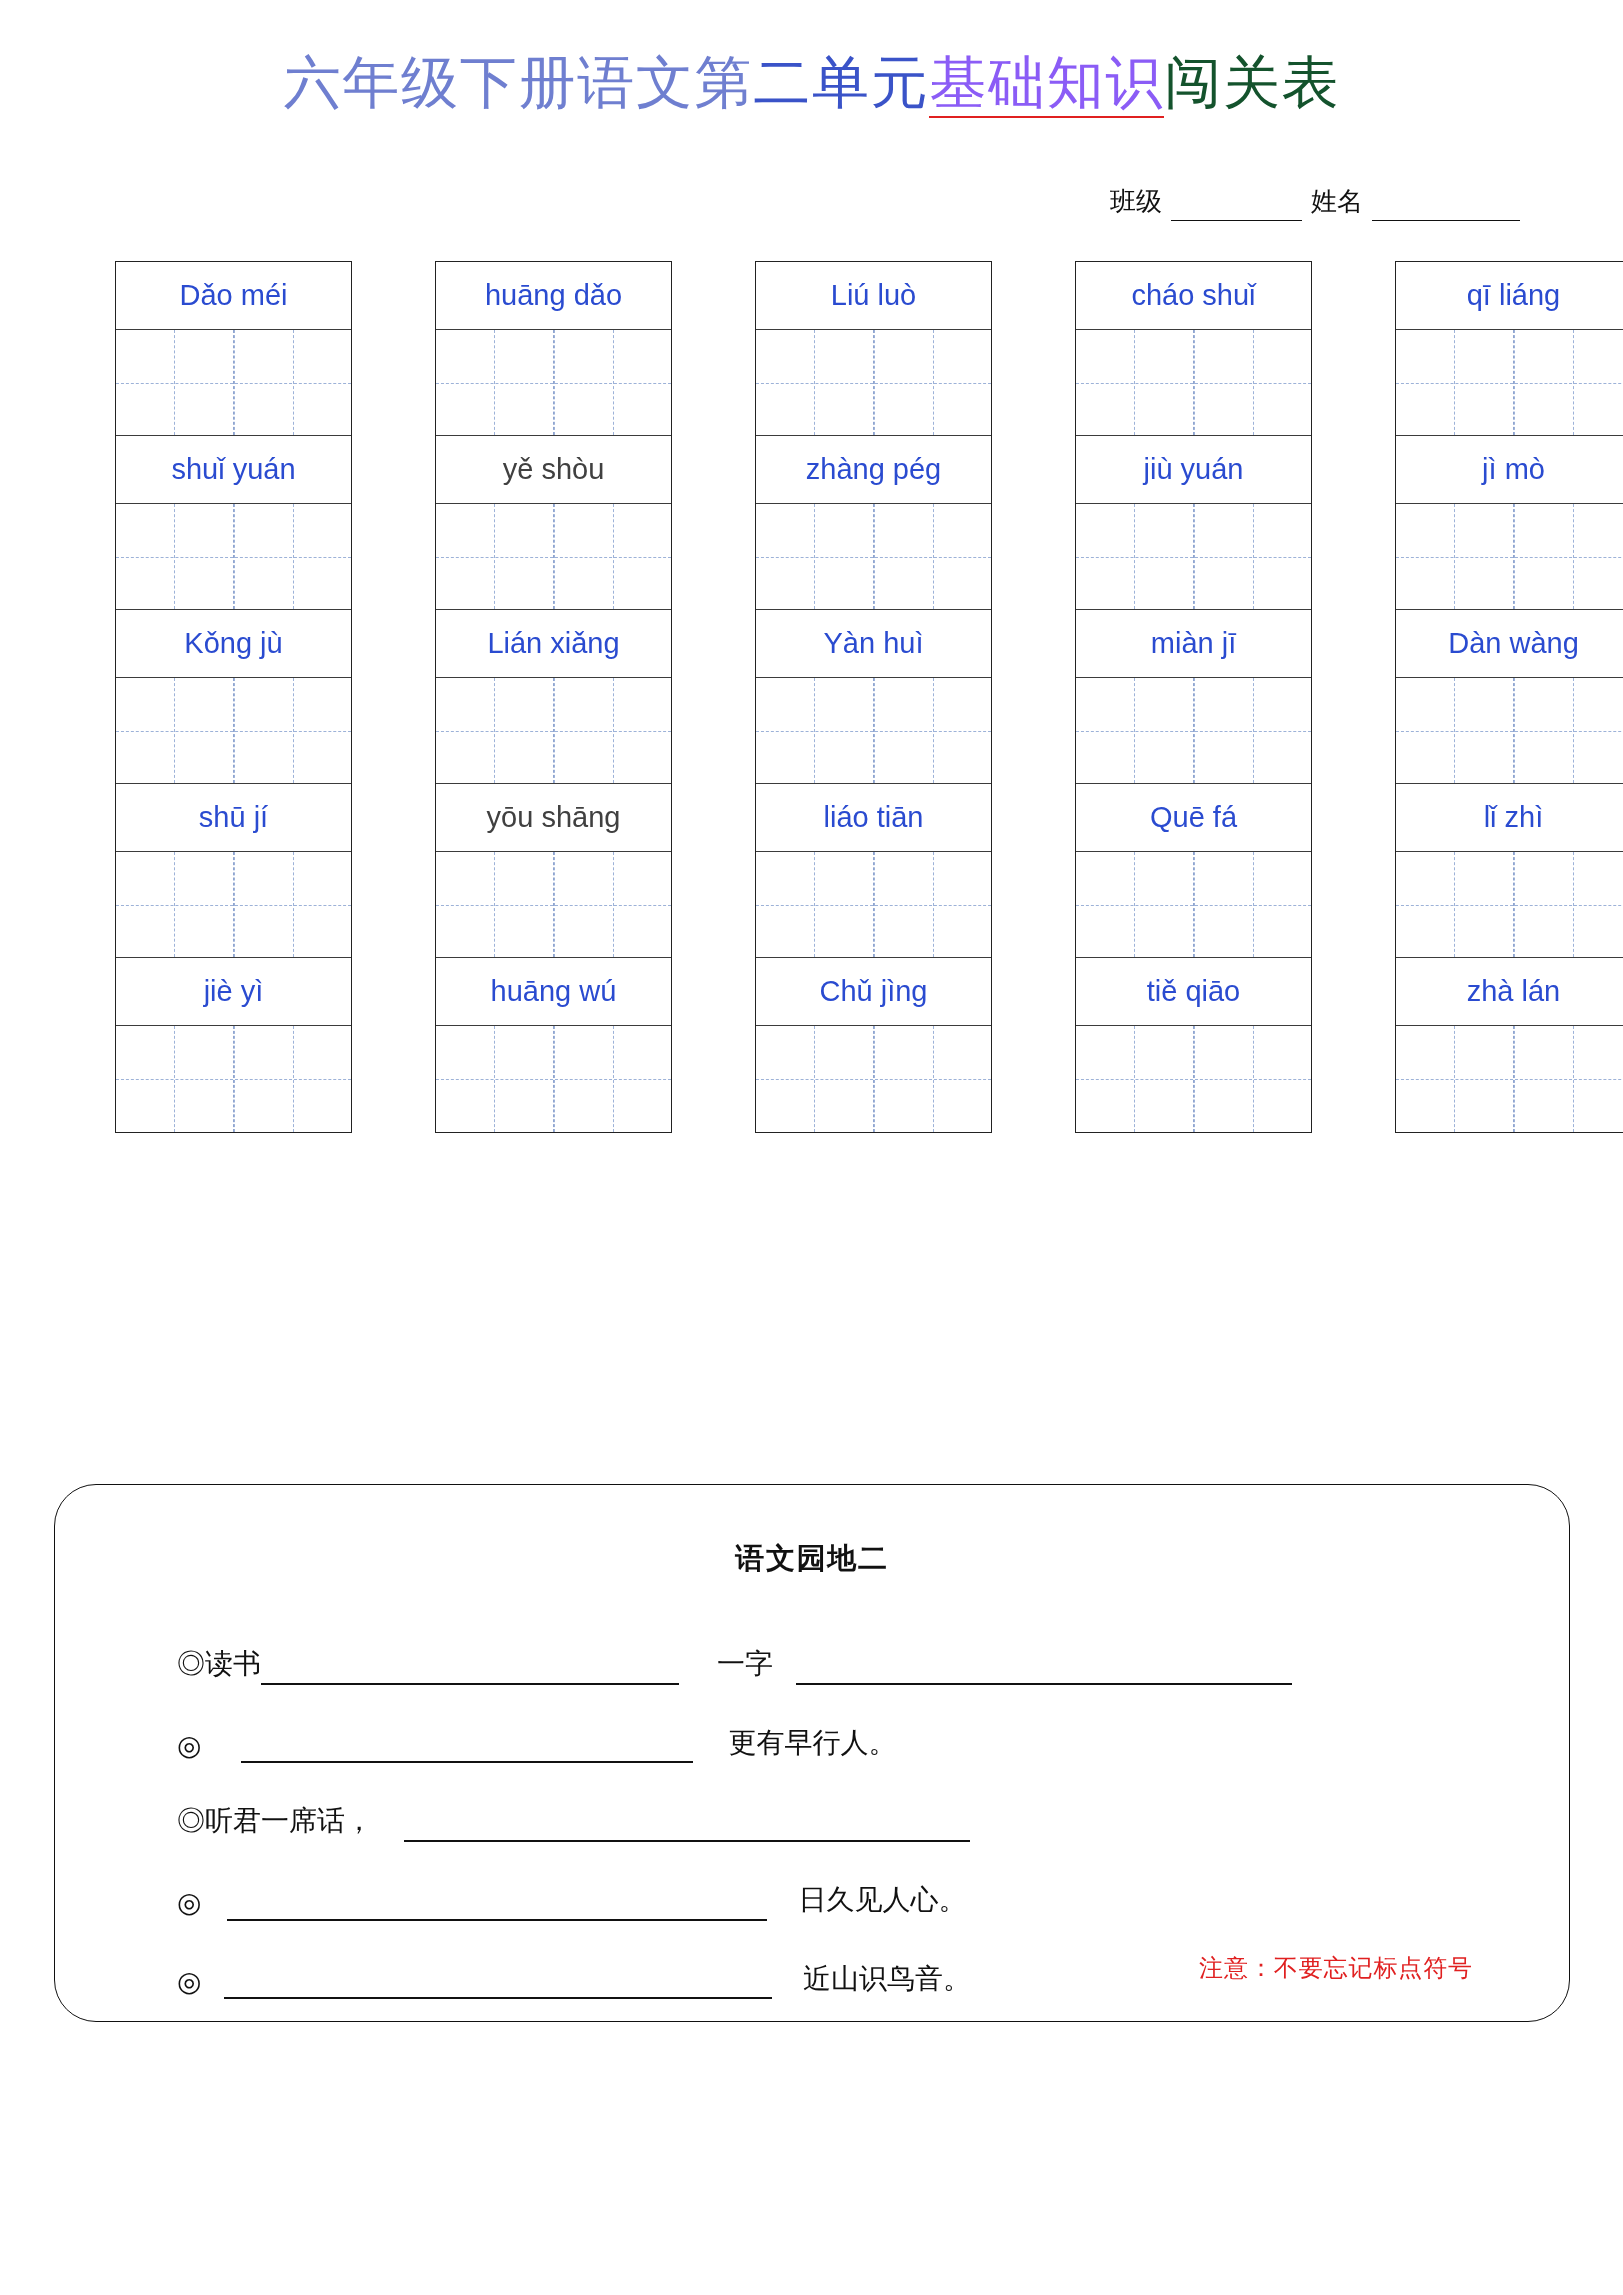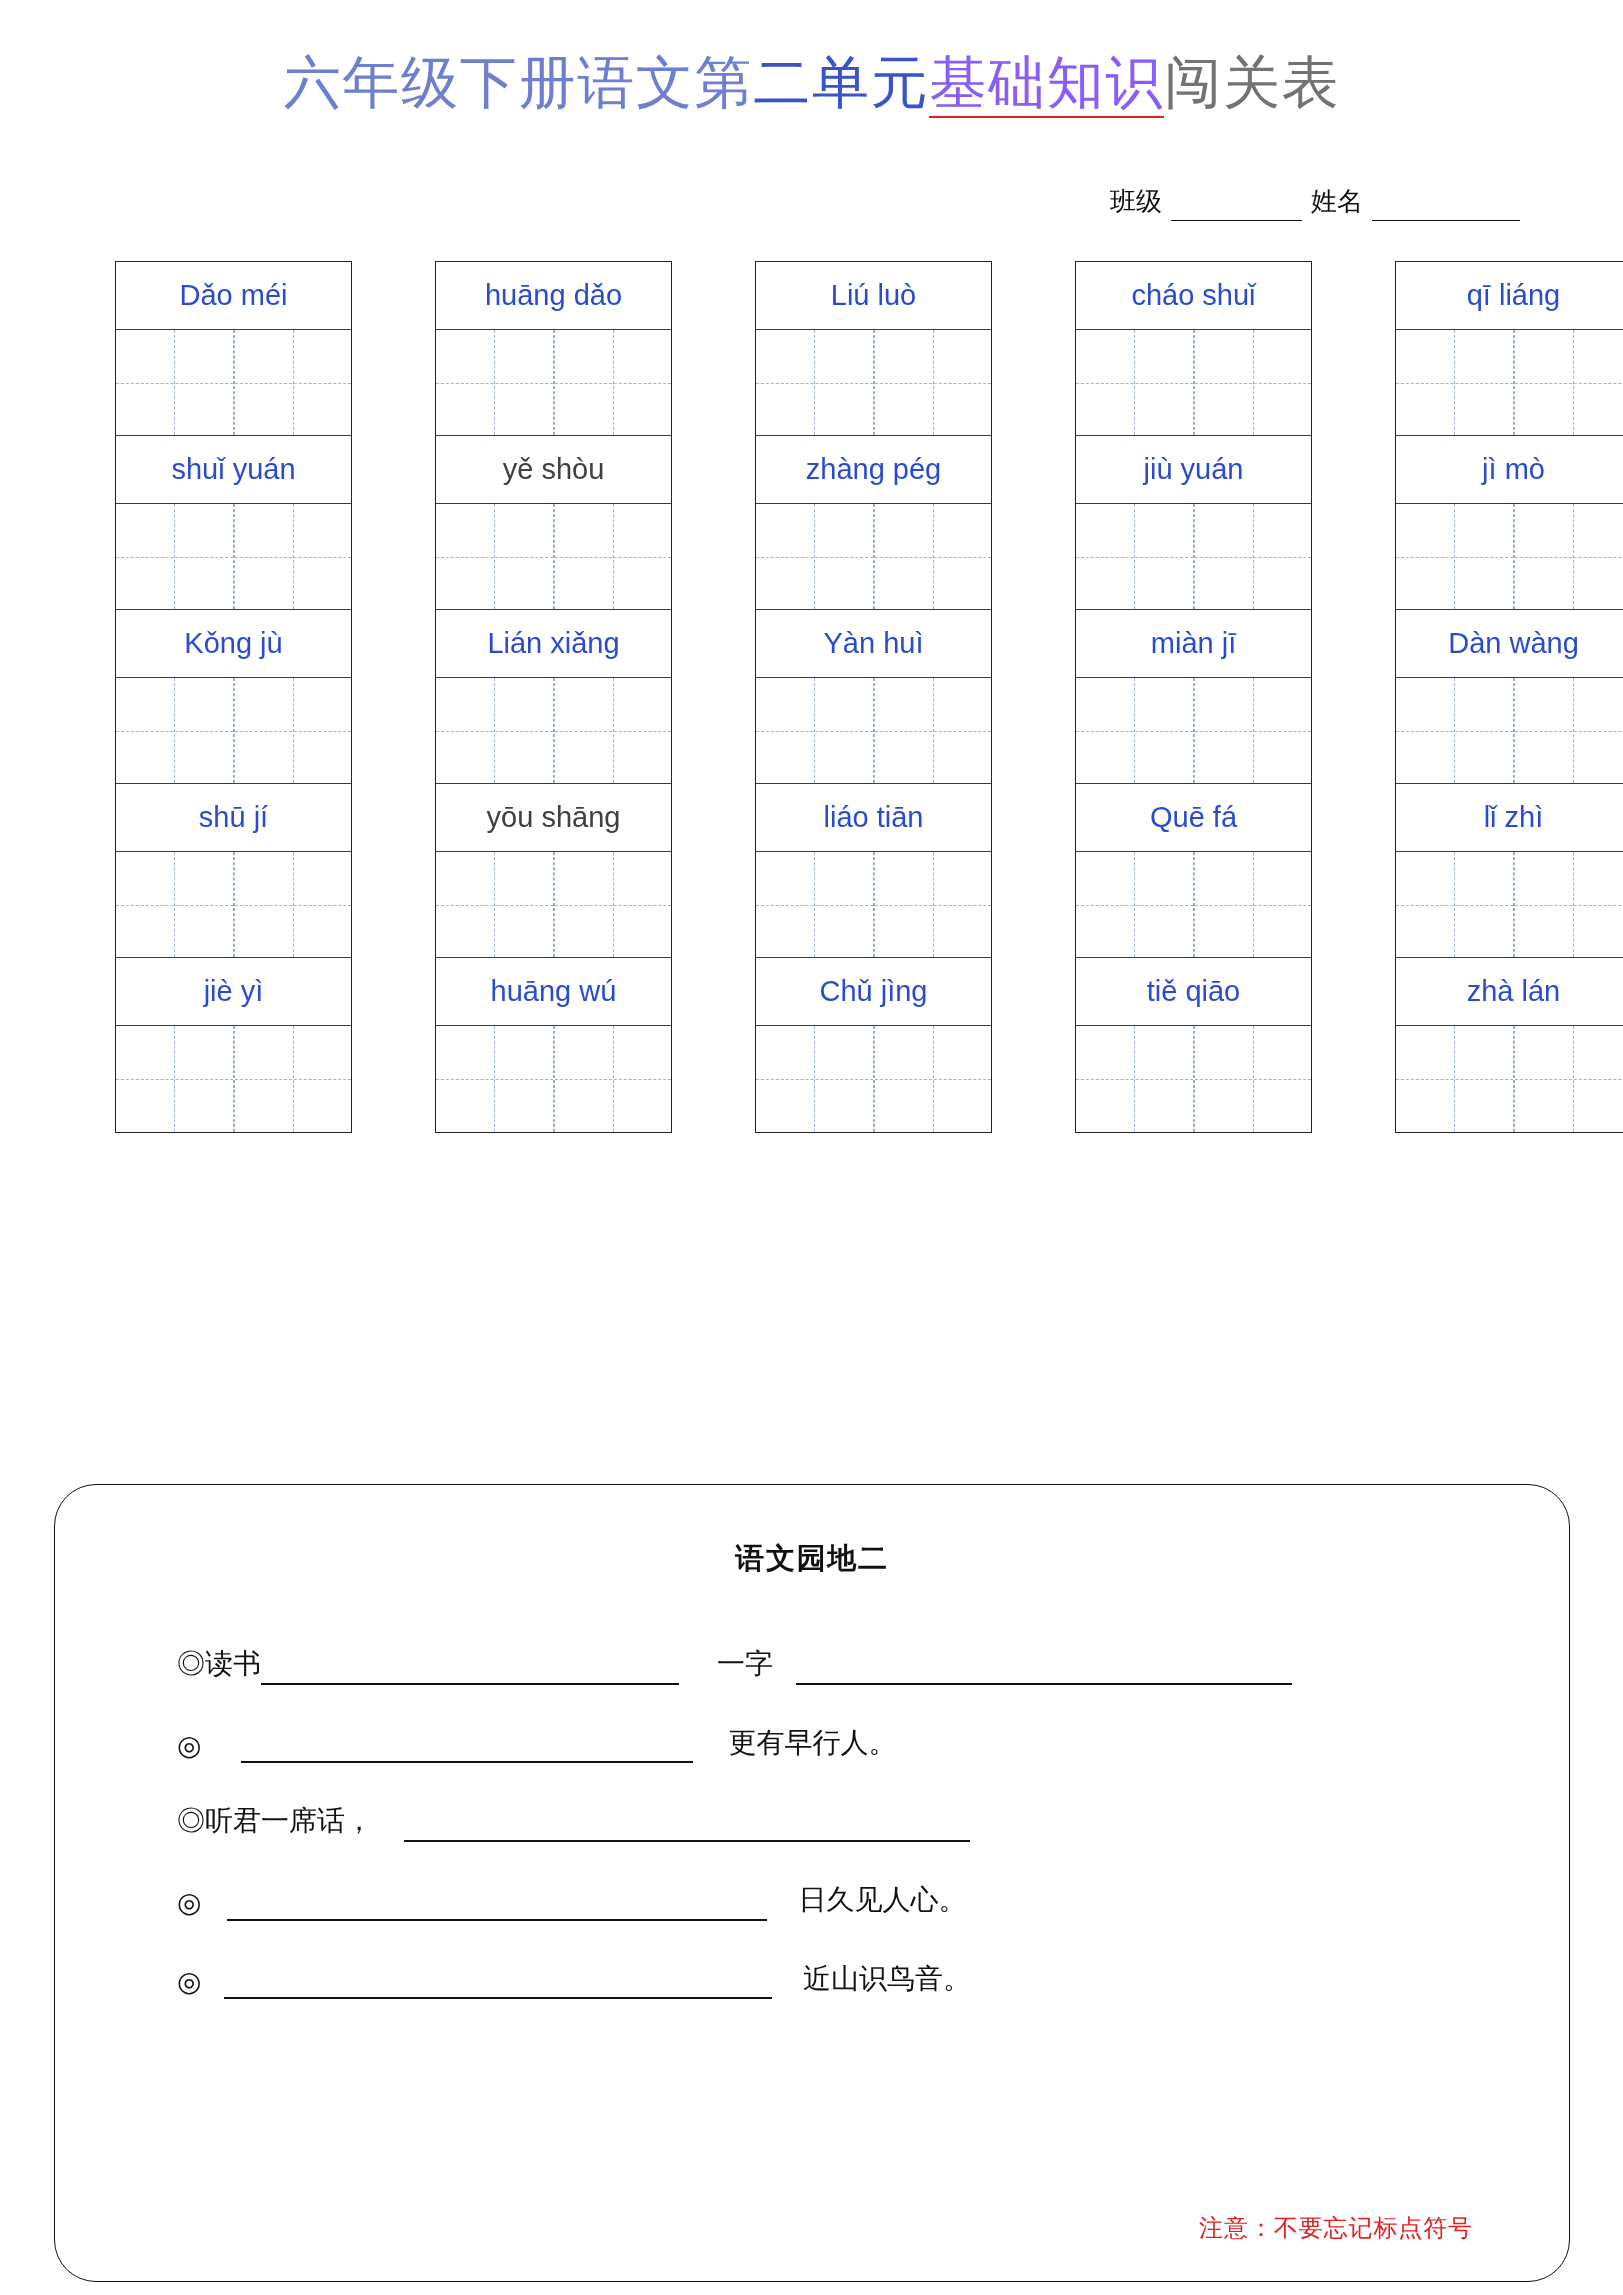--- a/index.html
+++ b/index.html
@@ -35,21 +35,21 @@
     white-space: nowrap;
     font-weight: 400;
   }
   .title .seg-a { color: #6f7fd0; }
   .title .seg-b { color: #3a53c8; }
   .title .seg-c {
     color: #8b5cf6;
     border-bottom: 2.6px solid #e02020;
     padding-bottom: 1.7px;
   }
-  .title .seg-d { color: #737373; }
+  .title .seg-d { color: #14532d; }
 
   
   .name-row {
     position: absolute;
     top: 184px;
     right: 104px;
     font-size: 26px;
     color: #111;
     font-family: "Liberation Serif", serif;
     display: flex;
@@ -132,21 +132,21 @@
     border-left: 0.9px dashed #9db2d8;
   }
   .box-row .tianzi:first-child { border-left: none; }
 
   
   .panel {
     position: absolute;
     left: 54px;
     top: 1484px;
     width: 1516px;
-    height: 798px;
+    height: 538px;
     border: 1.7px solid #111;
     border-radius: 42px;
     box-sizing: border-box;
     background: #fff;
   }
   .panel-title {
     text-align: center;
     font-size: 29px;
     font-weight: bold;
     color: #111;

